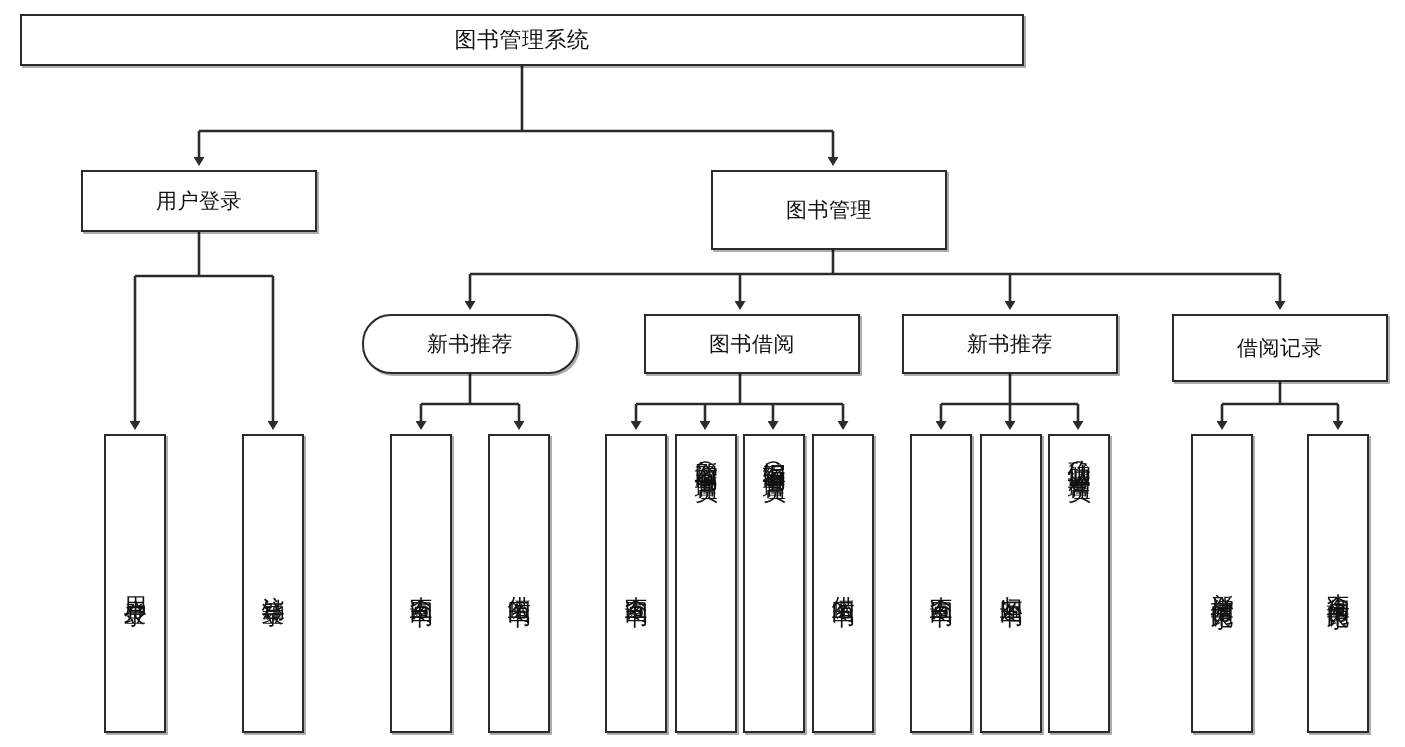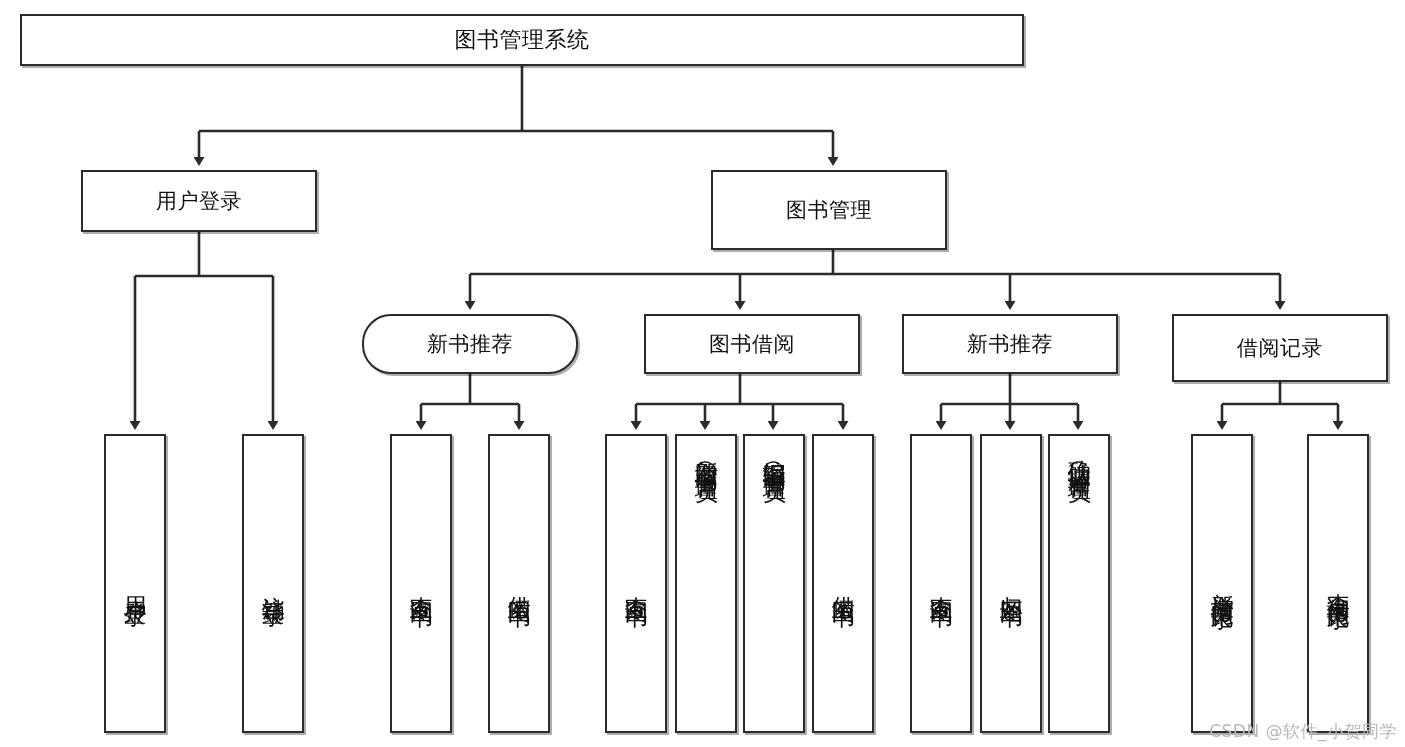--- a/index.html
+++ b/index.html
@@ -193,15 +193,14 @@
     <span class="node-label">确认归还（管理员）</span>
   </div>
 
   <div class="node v mid" style="left:1191px; top:434px; width:62px; height:299px;">
     <span class="node-label">新增借阅记录</span>
   </div>
   <div class="node v mid" style="left:1307px; top:434px; width:62px; height:299px;">
     <span class="node-label">查询借阅记录</span>
   </div>
 
-  <div class="watermark">CSDN @软件_小贺同学</div>
 
 </div>
 
 </body></html>

